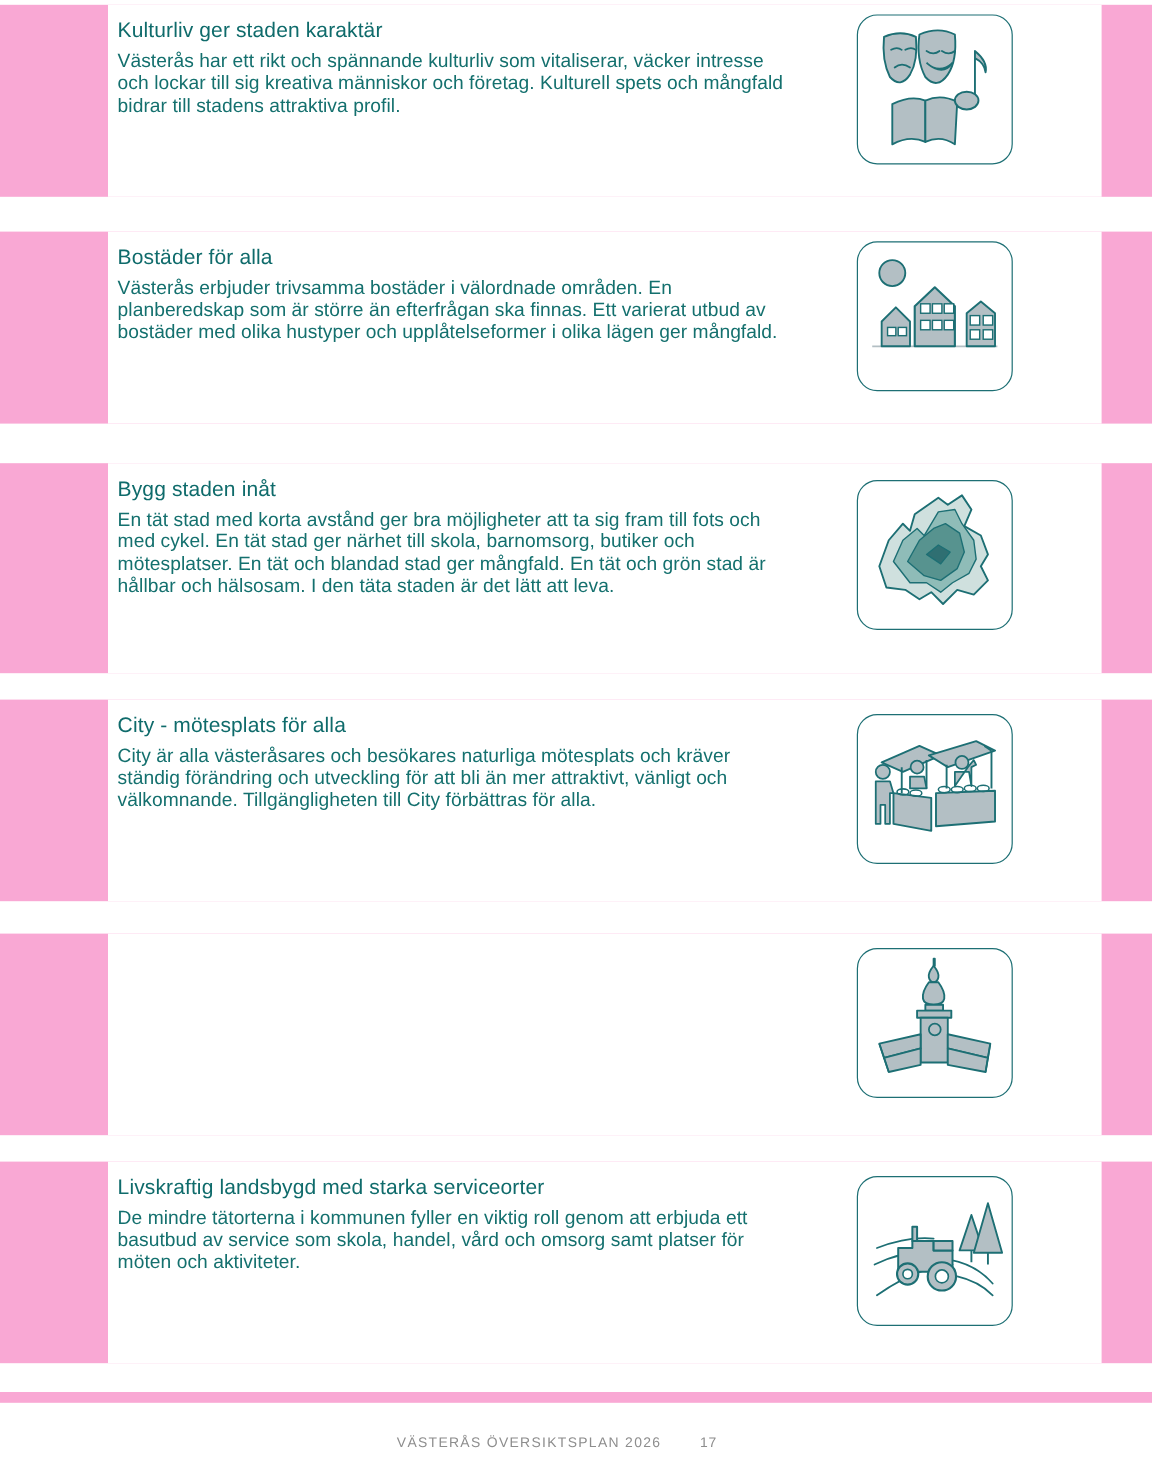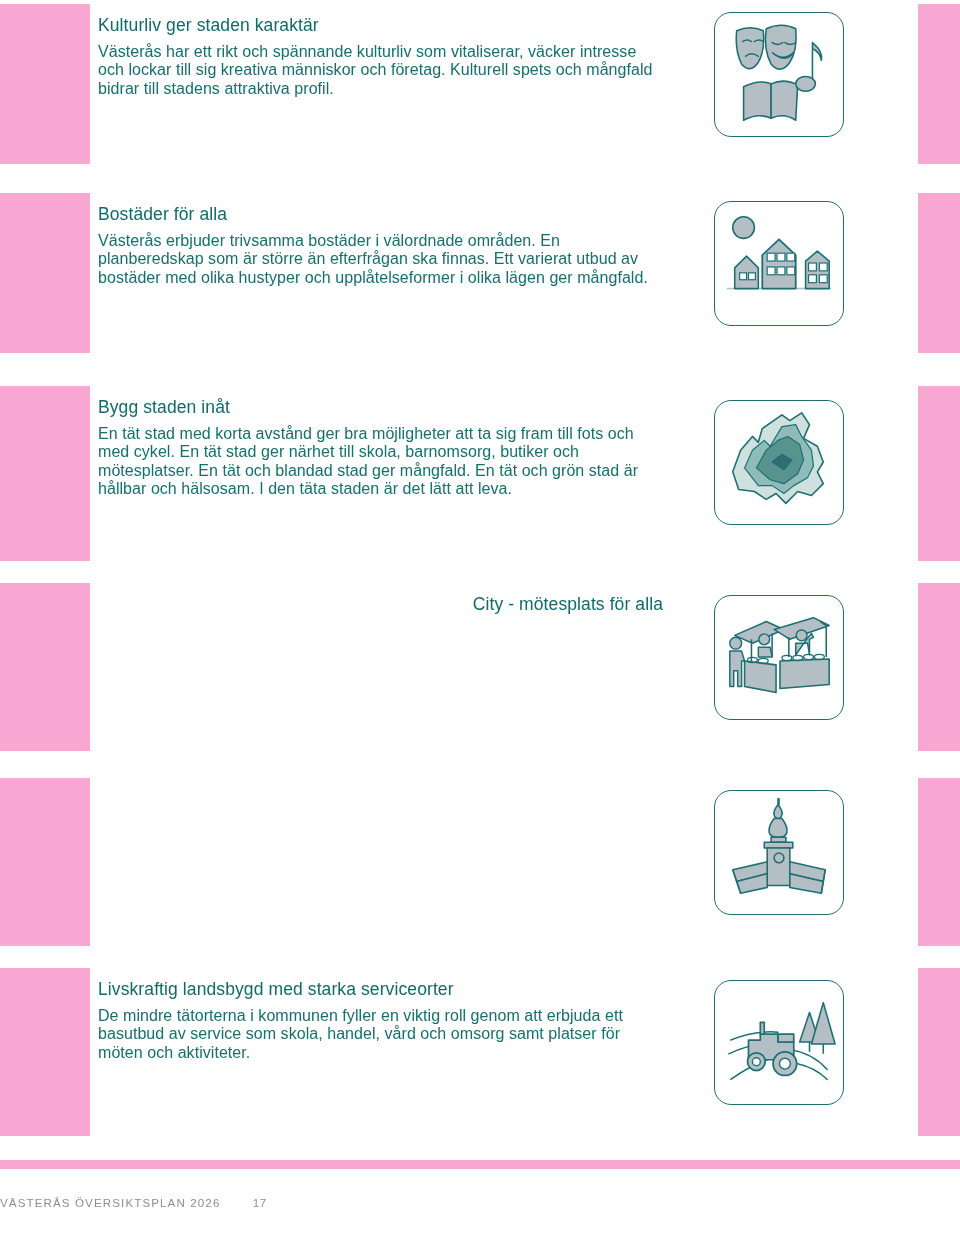--- a/index.html
+++ b/index.html
@@ -78,21 +78,21 @@
   }
   .icon-tile svg { display: block; width: 100%; height: 100%; }
 
   
   .footer {
     position: absolute;
     left: 0;
     top: 1196px;
     width: 960px;
     height: 22px;
-    text-align: left;
+    text-align: center;
     padding-right: 32px;
     box-sizing: border-box;
     color: #8d8d8d;
     font-size: 11.6px;
     letter-spacing: 1.1px;
   }
   .footer .pagenum {
     display: inline-block;
     margin-left: 28px;
     color: #8d8d8d;
@@ -182,24 +182,25 @@
                    L104 72 L110 84 L98 96 L84 92 L72 104 L62 94 L52 100 L40 92 L24 90 Z" fill="#cfe0de" stroke="#1d6f74" stroke-width="1.6" stroke-linejoin="round"></path>
           <path d="M30 68 L38 50 L50 40 L56 46 L68 26 L82 24 L88 36 L98 50 L100 66
                    L94 78 L80 86 L70 94 L58 86 L44 86 Z" fill="#8fbcb8" stroke="#1d6f74" stroke-width="1.2" stroke-linejoin="round"></path>
           <path d="M42 68 L52 50 L64 40 L74 36 L86 44 L90 60 L84 74 L70 84 L56 80 Z" fill="#57938f" stroke="#1d6f74" stroke-width="1.2" stroke-linejoin="round"></path>
           <path d="M58 62 L68 54 L78 60 L70 70 Z" fill="#2f6f72" stroke="#1d6f74" stroke-width="1.1" stroke-linejoin="round"></path>
         </svg>
       </div>
     </div>
   </div>
 
-  <div class="section" style="top:583px; height:168px;text-align:right;">
+  <div class="section" style="top:583px; height:168px;">
     <div class="card">
       <div class="card-text">
         <h2 class="sec-title">City - mötesplats för alla</h2>
+        <p class="sec-body">City är alla västeråsares och besökares naturliga mötesplats och kräver ständig förändring och utveckling för att bli än mer attraktivt, vänligt och välkomnande. Tillgängligheten till City förbättras för alla.</p>
       </div>
       <div class="icon-tile" style="top:12px;">
         <svg viewBox="0 0 130 125" xmlns="http://www.w3.org/2000/svg">
 
           <path d="M20 40 L52 26 L70 34 L38 48 Z" fill="#b3bfc4" stroke="#1d6f74" stroke-width="1.6" stroke-linejoin="round"></path>
           <path d="M60 34 L100 22 L116 30 L76 44 Z" fill="#b3bfc4" stroke="#1d6f74" stroke-width="1.6" stroke-linejoin="round"></path>
 
           <g stroke="#1d6f74" stroke-width="1.6" fill="none">
             <path d="M37 44 L37 66"></path>
             <path d="M58 38 L58 62"></path>

